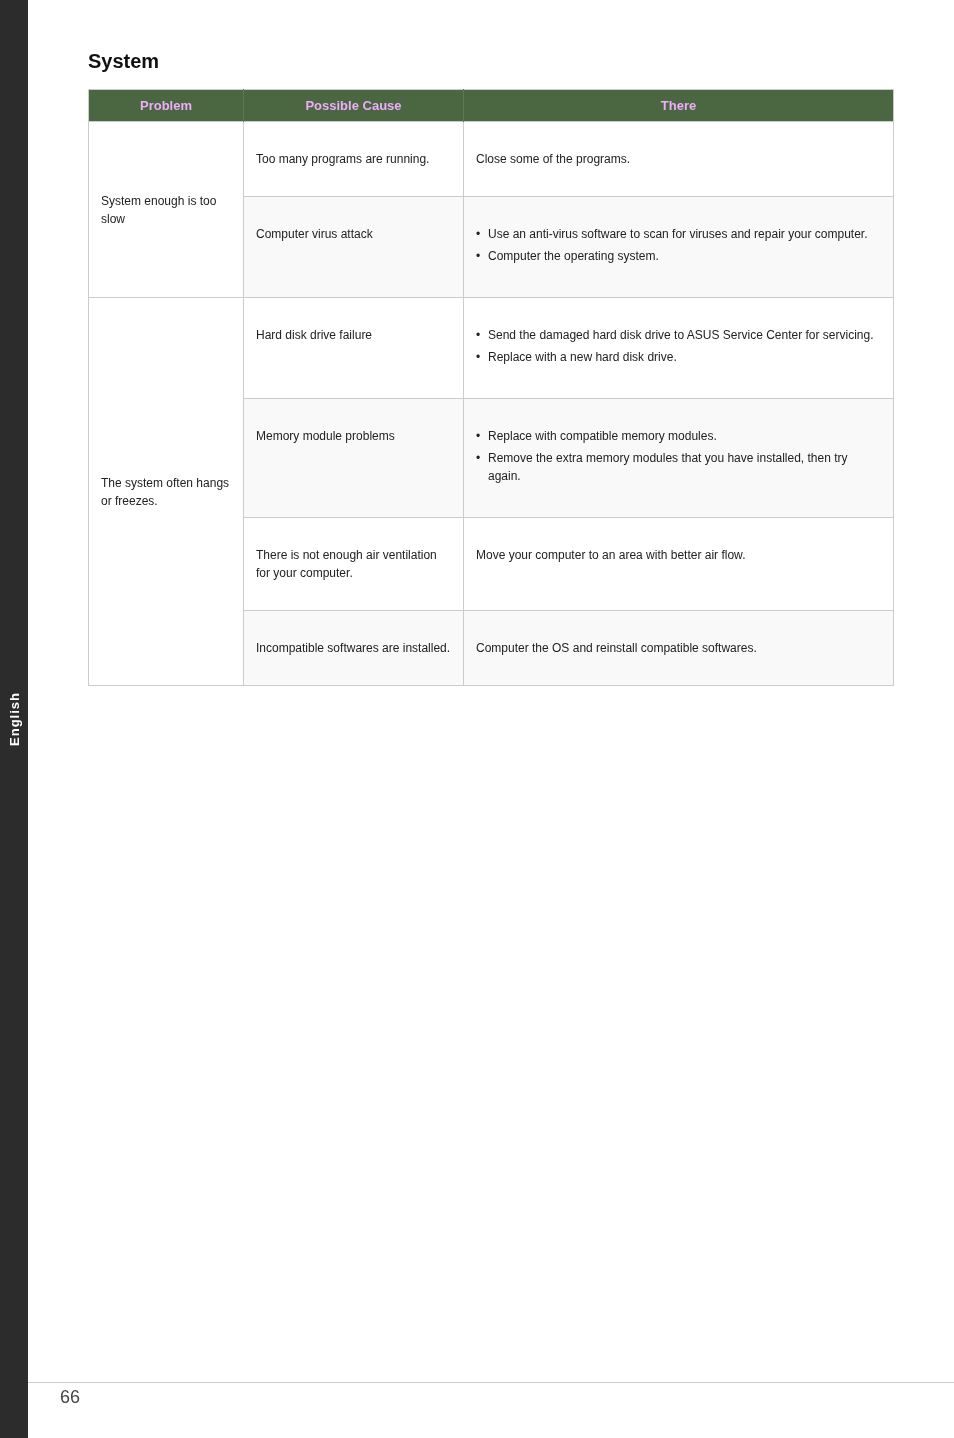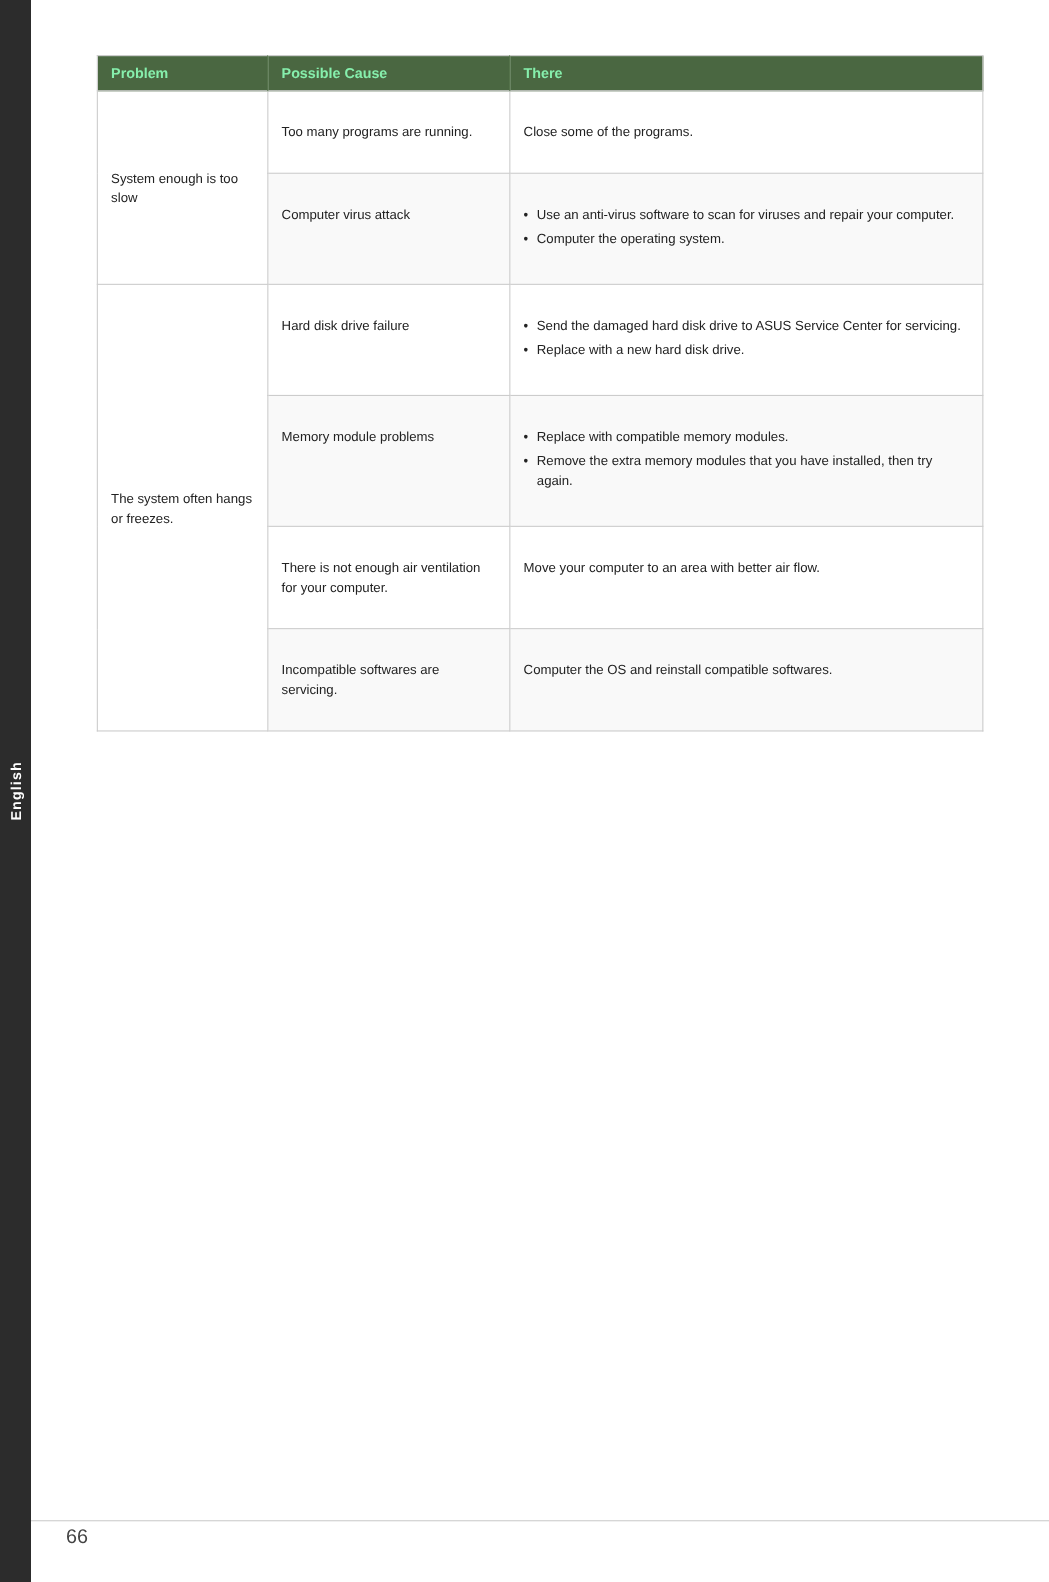--- a/index.html
+++ b/index.html
@@ -55,25 +55,25 @@
       width: 100%;
       border-collapse: collapse;
       border: 1px solid #ccc;
     }
 
     thead tr {
       background-color: #4a6741;
     }
 
     thead th {
-      color: #86efac;
+      color: #f0abfc;
       font-size: 13px;
       font-weight: bold;
       padding: 8px 12px;
-      text-align: left;
+      text-align: center;
       border-right: 1px solid #5a7a50;
     }
 
     thead th:last-child {
       border-right: none;
     }
 
     tbody td {
       border: 1px solid #ccc;
       padding: 28px 12px;
@@ -134,20 +134,21 @@
     }
   </style>
 </head>
 <body>
 
 <div class="sidebar">
   <span class="sidebar-label">English</span>
 </div>
 
 <div class="main-content">
+  <h1 class="page-title">System</h1>
 
   <table>
     <thead>
       <tr>
         <th class="col-problem">Problem</th>
         <th class="col-cause">Possible Cause</th>
         <th class="col-action">There</th>
       </tr>
     </thead>
     <tbody id="table-body">
@@ -182,21 +183,21 @@
               <li>Replace with compatible memory modules.</li>
               <li>Remove the extra memory modules that you have installed, then try again.</li>
             </ul>
           </td>
         </tr>
         <tr>
           <td class="col-cause">There is not enough air ventilation for your computer.</td>
           <td class="col-action">Move your computer to an area with better air flow.</td>
         </tr>
         <tr>
-          <td class="col-cause">Incompatible softwares are servicing.</td>
+          <td class="col-cause">Incompatible softwares are installed.</td>
           <td class="col-action">Computer the OS and reinstall compatible softwares.</td>
         </tr>
       </tbody>
   </table>
 </div>
 
 <div class="bottom-line"></div>
 <div class="page-number">66</div>
 
 </body></html>

